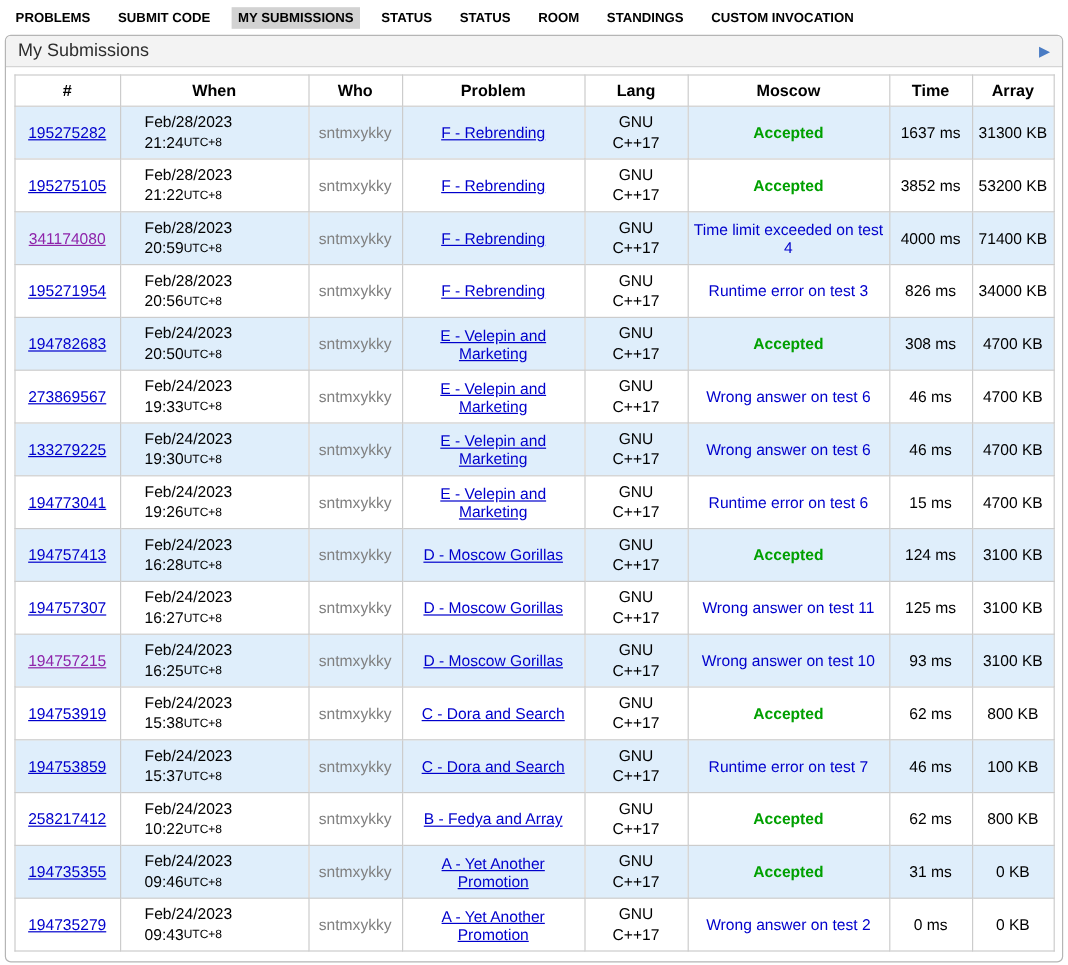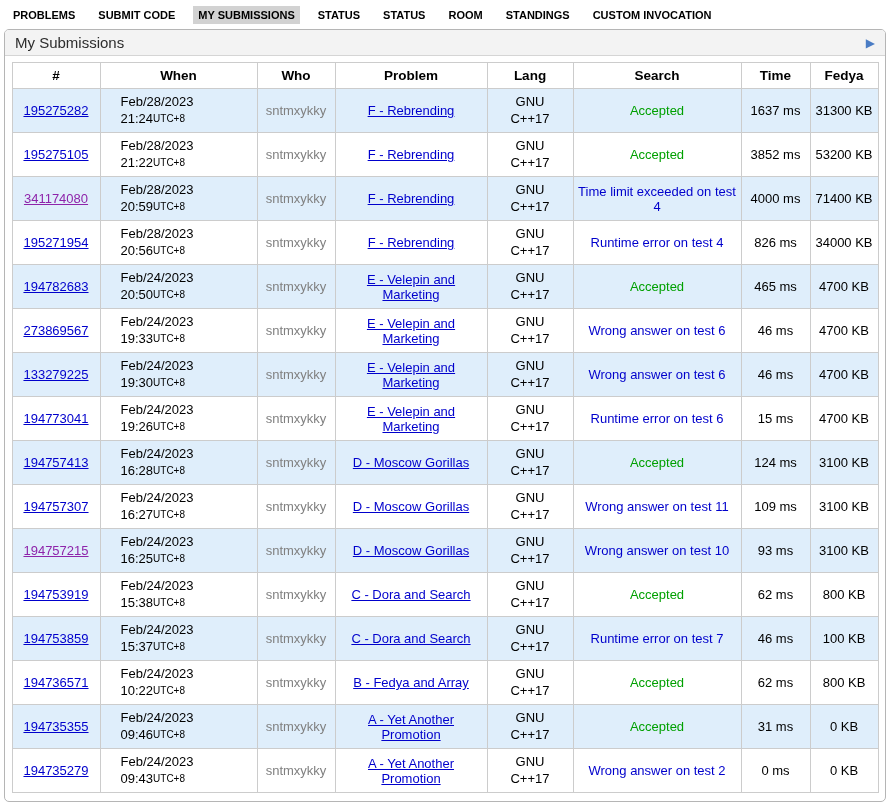--- a/index.html
+++ b/index.html
@@ -77,21 +77,21 @@
     text-decoration: underline;
     cursor: pointer;
   }
   a.link.visited { color: var(--visited-color, #8e24aa); }
 
   td.col-who { color: #808080; }
   td.col-lang { line-height: 1.3; }
 
   .verdict-accepted {
     color: var(--accepted-color, #00a000);
-    font-weight: normal;
+    font-weight: bold;
   }
   .verdict-rejected { color: var(--verdict-color, #0000cc); }
 </style>
 </head>
 <body>
 
 <nav class="topnav" id="topnav">
     <span class="nav-item">PROBLEMS</span>
     <span class="nav-item">SUBMIT CODE</span>
     <span class="nav-item active">MY SUBMISSIONS</span>
@@ -118,23 +118,23 @@
         <col style="width: 69px;">
         <col style="width: 68px;">
       </colgroup>
     <thead>
       <tr id="header-row">
           <th>#</th>
           <th>When</th>
           <th>Who</th>
           <th>Problem</th>
           <th>Lang</th>
-          <th>Search</th>
+          <th>Moscow</th>
           <th>Time</th>
-          <th>Fedya</th>
+          <th>Array</th>
         </tr>
     </thead>
     <tbody id="table-body">
         <tr class="alt">
           <td class="col-id"><a href="#" class="link">195275282</a></td>
           <td class="col-when">
             <div>Feb/28/2023</div>
             <div>21:24<span class="tz">UTC+8</span></div>
           </td>
           <td class="col-who">sntmxykky</td>
@@ -184,38 +184,38 @@
           <td class="col-when">
             <div>Feb/28/2023</div>
             <div>20:56<span class="tz">UTC+8</span></div>
           </td>
           <td class="col-who">sntmxykky</td>
           <td class="col-problem"><a href="#" class="link">F - Rebrending</a></td>
           <td class="col-lang">
             <div>GNU</div>
             <div>C++17</div>
           </td>
-          <td class="col-verdict"><span class="verdict-rejected">Runtime error on test 4</span></td>
+          <td class="col-verdict"><span class="verdict-rejected">Runtime error on test 3</span></td>
           <td class="col-time">826 ms</td>
           <td class="col-memory">34000 KB</td>
         </tr>
         <tr class="alt">
           <td class="col-id"><a href="#" class="link">194782683</a></td>
           <td class="col-when">
             <div>Feb/24/2023</div>
             <div>20:50<span class="tz">UTC+8</span></div>
           </td>
           <td class="col-who">sntmxykky</td>
           <td class="col-problem"><a href="#" class="link">E - Velepin and Marketing</a></td>
           <td class="col-lang">
             <div>GNU</div>
             <div>C++17</div>
           </td>
           <td class="col-verdict"><span class="verdict-accepted">Accepted</span></td>
-          <td class="col-time">465 ms</td>
+          <td class="col-time">308 ms</td>
           <td class="col-memory">4700 KB</td>
         </tr>
         <tr>
           <td class="col-id"><a href="#" class="link">273869567</a></td>
           <td class="col-when">
             <div>Feb/24/2023</div>
             <div>19:33<span class="tz">UTC+8</span></div>
           </td>
           <td class="col-who">sntmxykky</td>
           <td class="col-problem"><a href="#" class="link">E - Velepin and Marketing</a></td>
@@ -281,21 +281,21 @@
             <div>Feb/24/2023</div>
             <div>16:27<span class="tz">UTC+8</span></div>
           </td>
           <td class="col-who">sntmxykky</td>
           <td class="col-problem"><a href="#" class="link">D - Moscow Gorillas</a></td>
           <td class="col-lang">
             <div>GNU</div>
             <div>C++17</div>
           </td>
           <td class="col-verdict"><span class="verdict-rejected">Wrong answer on test 11</span></td>
-          <td class="col-time">109 ms</td>
+          <td class="col-time">125 ms</td>
           <td class="col-memory">3100 KB</td>
         </tr>
         <tr class="alt">
           <td class="col-id"><a href="#" class="link visited">194757215</a></td>
           <td class="col-when">
             <div>Feb/24/2023</div>
             <div>16:25<span class="tz">UTC+8</span></div>
           </td>
           <td class="col-who">sntmxykky</td>
           <td class="col-problem"><a href="#" class="link">D - Moscow Gorillas</a></td>
@@ -333,21 +333,21 @@
           <td class="col-problem"><a href="#" class="link">C - Dora and Search</a></td>
           <td class="col-lang">
             <div>GNU</div>
             <div>C++17</div>
           </td>
           <td class="col-verdict"><span class="verdict-rejected">Runtime error on test 7</span></td>
           <td class="col-time">46 ms</td>
           <td class="col-memory">100 KB</td>
         </tr>
         <tr>
-          <td class="col-id"><a href="#" class="link">194736571</a></td>
+          <td class="col-id"><a href="#" class="link">258217412</a></td>
           <td class="col-when">
             <div>Feb/24/2023</div>
             <div>10:22<span class="tz">UTC+8</span></div>
           </td>
           <td class="col-who">sntmxykky</td>
           <td class="col-problem"><a href="#" class="link">B - Fedya and Array</a></td>
           <td class="col-lang">
             <div>GNU</div>
             <div>C++17</div>
           </td>

